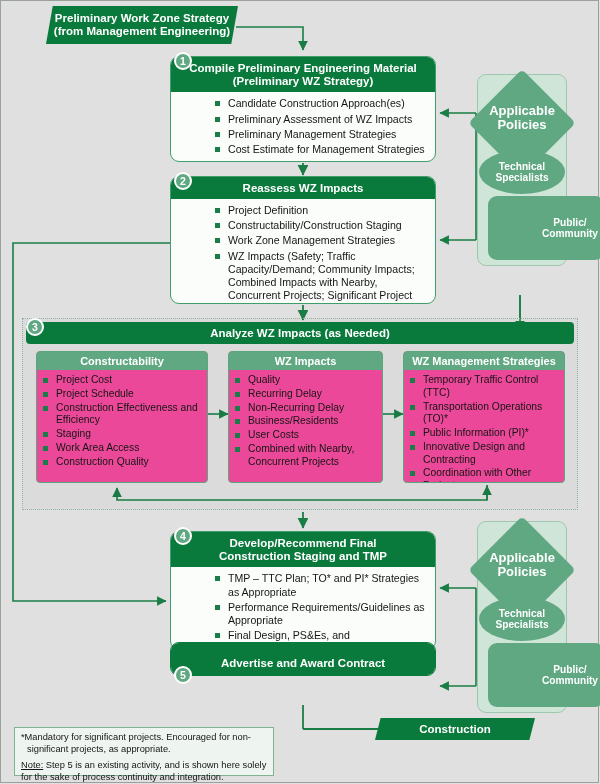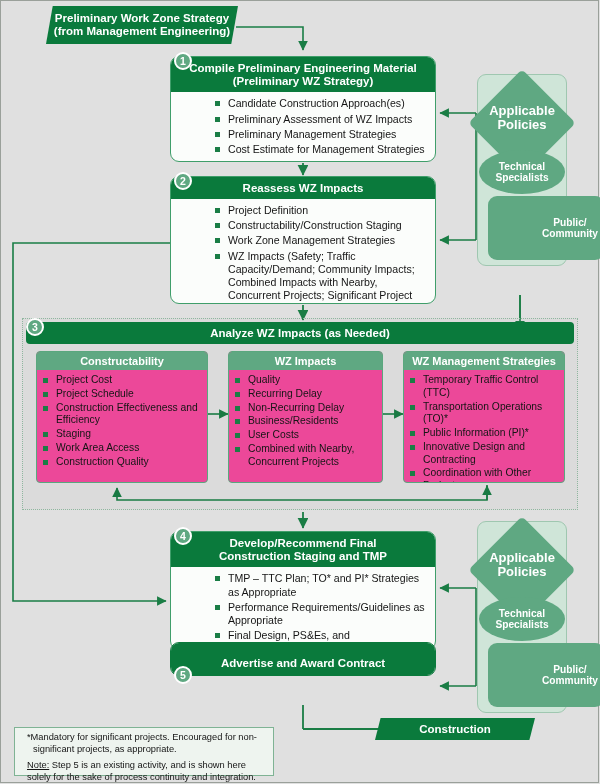--- a/index.html
+++ b/index.html
@@ -131,21 +131,21 @@
     background:#5fa882;
     width:68px;height:64px;border-radius:9px;
     display:flex;align-items:center;justify-content:center;
     color:#fff;font-weight:bold;font-size:10.2px;text-align:center;line-height:1.1;padding-left:48px;
   }
 
   
   #footnote{
     position:absolute;left:14px;top:727px;width:260px;height:49px;
     background:#eef4ef;border:1px solid #7fb394;box-sizing:border-box;
-    padding:4px 12px;
+    padding:4px 6px;
     font-size:9.3px;color:#151515;line-height:1.25;
   }
   #footnote p{margin:0 0 5px 0;}
   #footnote p:last-child{margin-bottom:0;}
   #footnote .hang{padding-left:6px;text-indent:-6px;}
   .u{text-decoration:underline;}
 </style>
 </head>
 <body>
 

